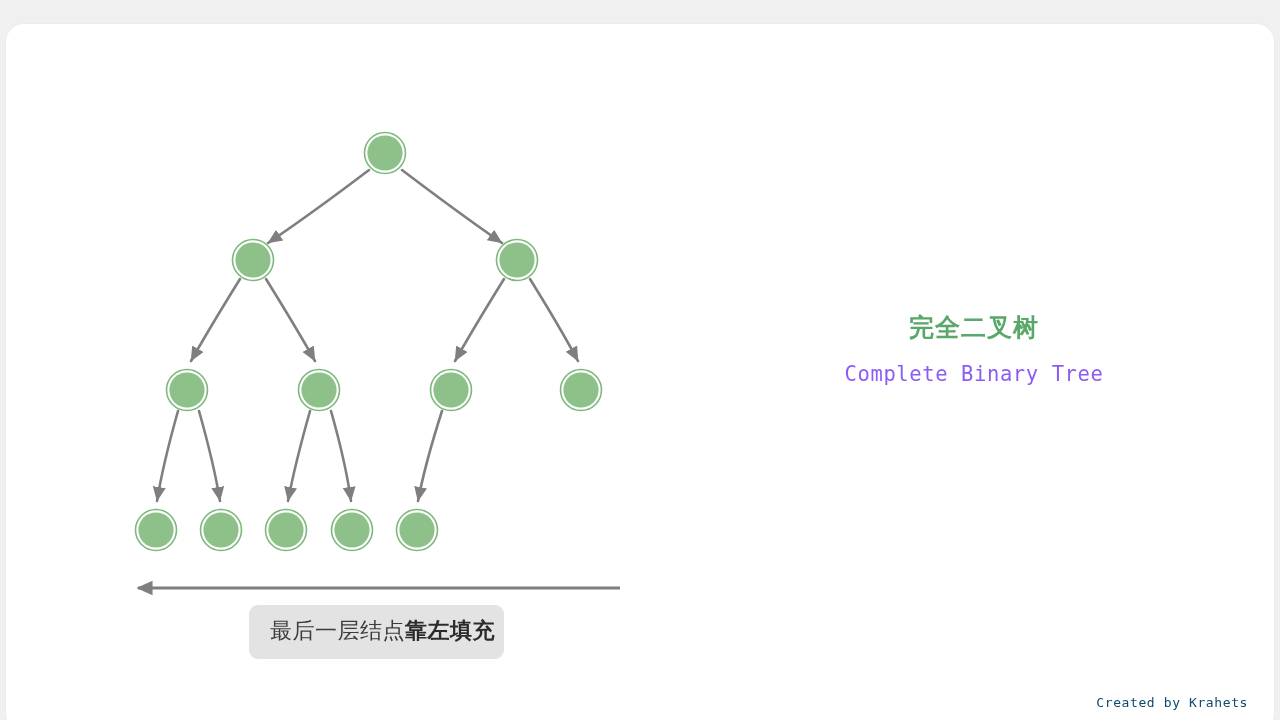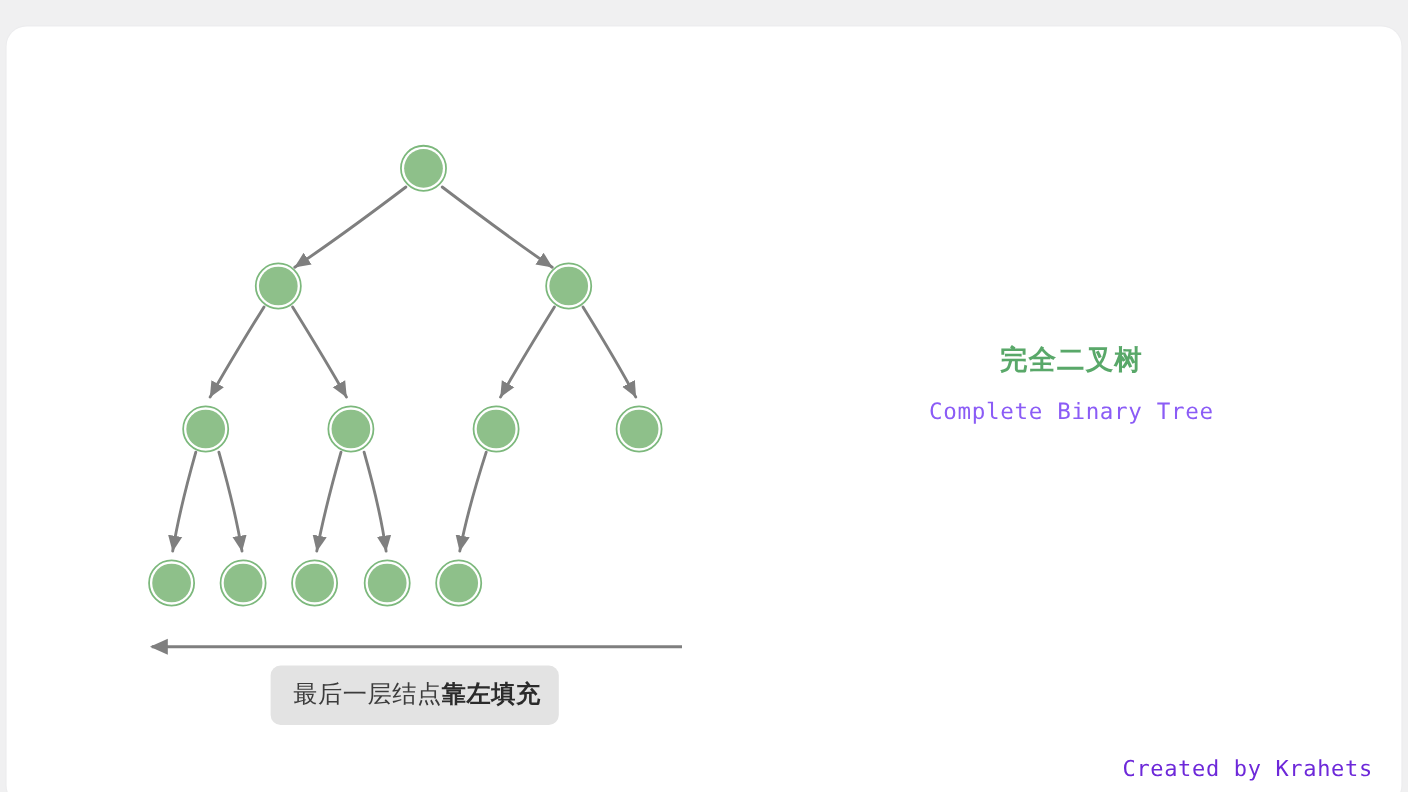--- a/index.html
+++ b/index.html
@@ -64,38 +64,38 @@
     position: absolute;
     left: 219px;
     top: 581px;
     width: 303px;
     text-align: center;
   }
   .caption-box {
     display: inline-block;
     background: #e3e3e3;
     border-radius: 9px;
-    padding: 11px 16px 13px 21px;
+    padding: 11px 9px 13px 21px;
     font-family: "Liberation Sans", sans-serif;
     font-size: 22px;
     color: #3c3c3c;
     letter-spacing: 0.5px;
     white-space: nowrap;
   }
   .caption-box .strong {
     font-weight: bold;
     color: #2b2b2b;
   }
   .watermark {
     position: absolute;
     right: 26px;
     bottom: 22px;
     font-family: "DejaVu Sans Mono", "Liberation Mono", monospace;
-    font-size: 20px;
-    color: #6d28d9;
+    font-size: 13px;
+    color: #0c4a6e;
     letter-spacing: 0.6px;
   }
 </style>
 </head>
 <body>
 
 <div id="stage">
   <div id="card">
 
     <svg id="tree-svg" viewBox="0 0 1268 708">

